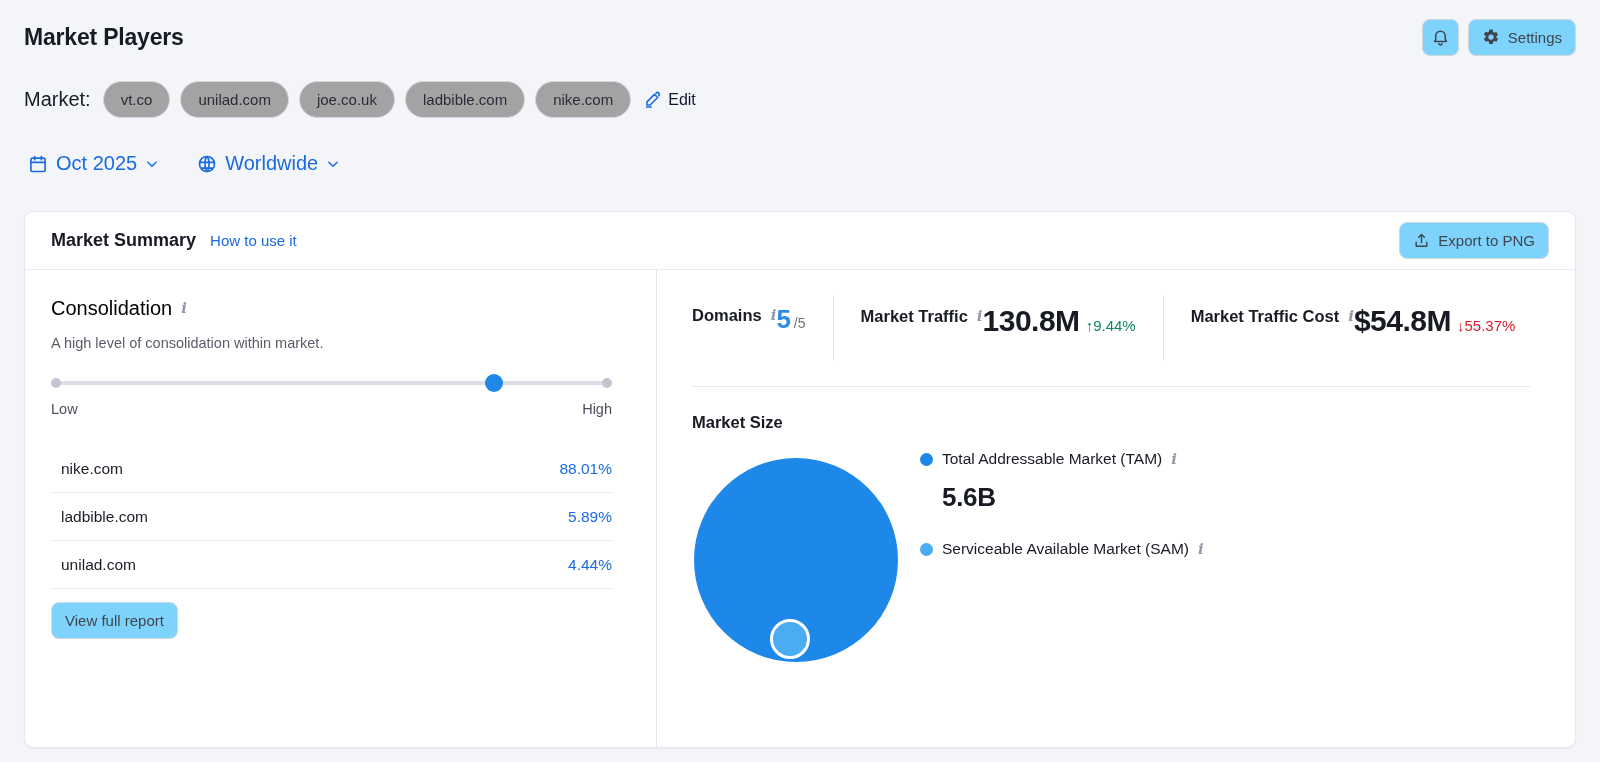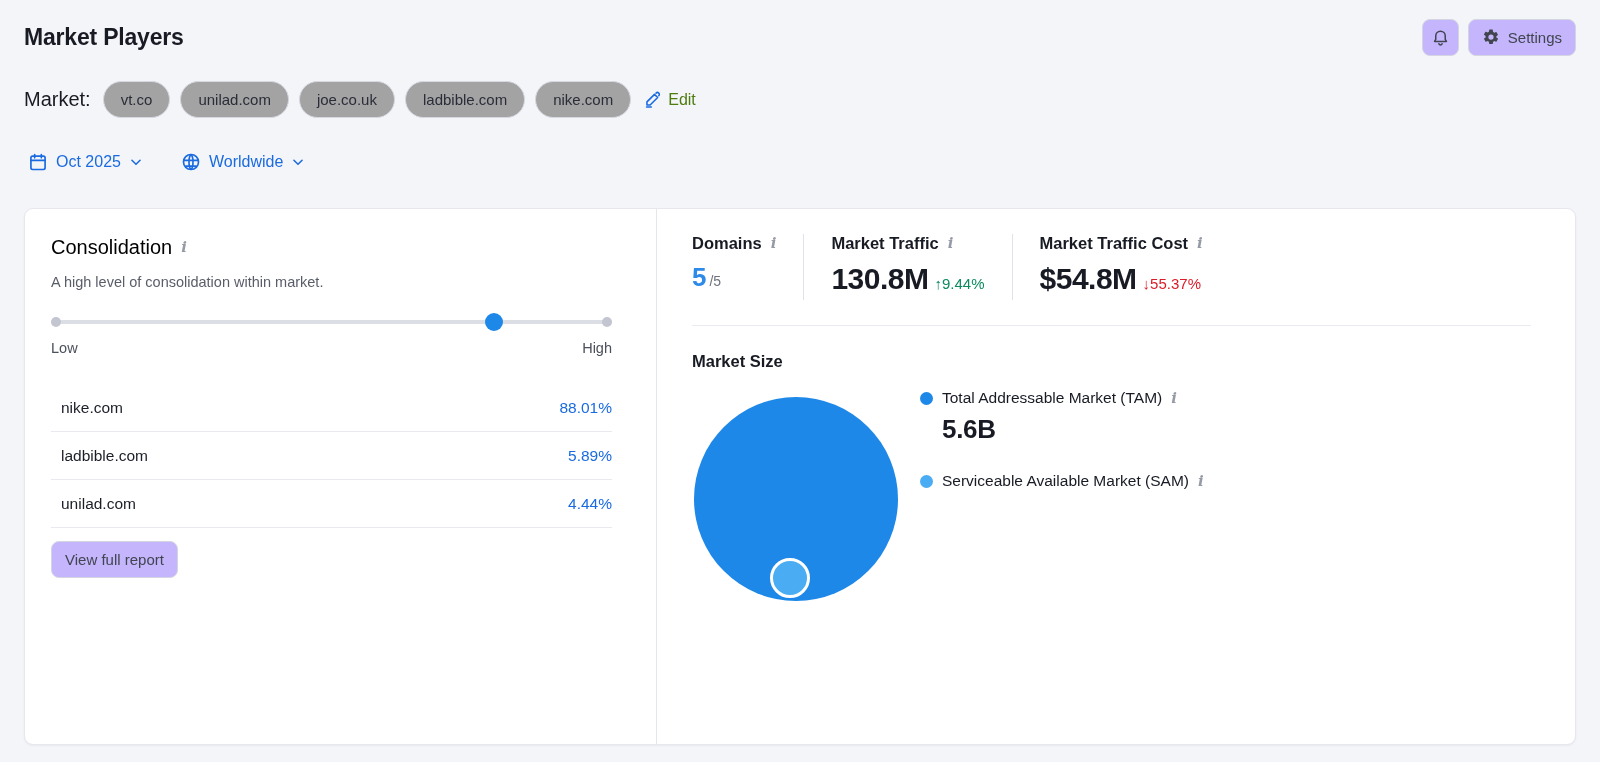--- a/index.html
+++ b/index.html
@@ -11,40 +11,40 @@
     overflow:hidden;
   }
   .page { padding:18px 24px 0 24px; }
 
   
   .top-row { display:flex; align-items:center; justify-content:space-between; height:38px; }
   .page-title { font-size:23px; font-weight:700; letter-spacing:-.2px; color:#181b24; }
   .top-actions { display:flex; gap:9px; }
   .btn {
     display:inline-flex; align-items:center; gap:8px;
-    background:#c4b5fd; border:1px solid #d3d6e0; border-radius:8px;
+    background:#7dd3fc; border:1px solid #d3d6e0; border-radius:8px;
     height:37px; padding:0 13px; font-size:15px; color:#41454f; font-weight:500;
     cursor:pointer;
   }
   .btn.icon-only { width:37px; justify-content:center; padding:0; }
 
   
   .market-row { display:flex; align-items:center; margin-top:25px; gap:10px; }
   .market-label { font-size:20px; color:#181b24; margin-right:2px; }
   .chip {
     background:#a3a3a3; border:1px solid #d6d8e2; border-radius:19px;
     height:37px; display:inline-flex; align-items:center; padding:0 17px;
     font-size:15px; color:#2a2d38;
   }
-  .edit-link { display:inline-flex; align-items:center; gap:6px; color:#4d7c0f;
+  .edit-link { display:inline-flex; align-items:center; gap:6px; color:#0f172a;
     font-size:16px; cursor:pointer; margin-left:2px; }
 
   
   .filters-row { display:flex; align-items:center; gap:38px; margin-top:34px; padding-left:4px; }
-  .filter { display:inline-flex; align-items:center; gap:8px; color:#1a6be0; font-size:16px; cursor:pointer; }
+  .filter { display:inline-flex; align-items:center; gap:8px; color:#1a6be0; font-size:20px; cursor:pointer; }
 
   
   .card {
     margin-top:36px; background:#ffffff; border:1px solid #e6e8ee; border-radius:9px;
     height:537px; box-shadow:0 1px 2px rgba(25,28,40,.05);
     display:flex; flex-direction:column;
   }
   .card-header {
     height:58px; display:flex; align-items:center; padding:0 26px;
     border-bottom:1px solid #e9ebf1;
@@ -83,21 +83,21 @@
   .kp-row { display:flex; justify-content:space-between; align-items:center;
     height:48px; border-bottom:1px solid #e8eaf0; padding-left:10px; }
   .kp-domain { font-size:15.5px; color:#1b1e27; }
   .kp-share { font-size:15.5px; color:#1a6be0; cursor:pointer; }
 
   .view-report { margin-top:13px;text-align:center; }
 
   
   .col-right { flex:1; padding:25px 44px 24px 35px; }
   .metrics-row { display:flex; align-items:flex-start; padding-bottom:25px; border-bottom:1px solid #e9ebf1; }
-  .metric { display:flex; flex-direction:column; }
+  .metric { display:flex; }
   .metric-label-row { display:flex; align-items:center; gap:9px; }
   .metric-label { font-size:16.5px; font-weight:600; color:#181b24; }
   .metric-value-row { display:flex; align-items:baseline; gap:6px; margin-top:9px; }
   .metric-big { font-size:30px; font-weight:800; letter-spacing:-.5px; color:#181b24; }
   .metric-domains-value { font-size:26px; font-weight:700; color:#2e8ae8; }
   .metric-suffix { font-size:14px; color:#70737e; }
   .metric-change { font-size:15px; font-weight:500; }
   .metric-change.up { color:#0c8a62; }
   .metric-change.down { color:#dc1c28; }
   .metric-divider { width:1px; background:#e0e2ea; height:66px; margin:0 27px; }
@@ -108,21 +108,21 @@
   .bubble-tam { position:absolute; left:2px; top:16px; width:204px; height:204px;
     border-radius:50%; background:#1e88e8; }
   .bubble-sam { position:absolute; left:78px; top:177px; width:40px; height:40px;
     border-radius:50%; background:#4aacf2; border:3px solid #ffffff; }
   .ms-legend { padding-top:8px; }
   .legend-label-row { display:flex; align-items:center; gap:9px; }
   .legend-dot { width:13px; height:13px; border-radius:50%; flex:none; }
   .legend-dot.tam { background:#1e88e8; }
   .legend-dot.sam { background:#4aacf2; }
   .legend-label { font-size:15.5px; color:#181b24; }
-  .legend-value-row { display:flex; align-items:flex-end; gap:12px; margin:7px 0 0 22px; }
+  .legend-value-row { display:flex; align-items:flex-end; gap:12px; margin:14px 0 0 22px; }
   .legend-value { font-size:26px; font-weight:800; letter-spacing:-.3px; color:#181b24; }
   .legend-note { font-size:15.5px; color:#7e828d; }
   .legend-block + .legend-block { margin-top:27px; }
 
   svg { display:block; }
 </style>
 </head>
 <body>
 
 <div class="page">
@@ -195,20 +195,35 @@
       <span>Worldwide</span>
       <span>
         <svg width="14" height="14" viewBox="0 0 24 24" fill="none" stroke="#1a6be0" stroke-width="2.6" stroke-linecap="round" stroke-linejoin="round">
             <path d="M5 9l7 7 7-7"></path>
           </svg>
       </span>
     </span>
   </div>
 
   <div class="card">
+    <div class="card-header">
+      <span class="card-title">Market Summary</span>
+      <span class="help-link">How to use it</span>
+      <span class="spacer"></span>
+      <button class="btn">
+        <span>
+          <svg width="17" height="17" viewBox="0 0 24 24" fill="none" stroke="#41454f" stroke-width="2" stroke-linecap="round" stroke-linejoin="round">
+            <path d="M12 15V4"></path>
+              <path d="M8 7.5L12 3.5l4 4"></path>
+              <path d="M4.5 14.5V20h15v-5.5"></path>
+          </svg>
+        </span>
+        <span>Export to PNG</span>
+      </button>
+    </div>
 
     <div class="card-body">
 
       <div class="col-left">
         <div class="section-title-row">
           <span class="section-title">Consolidation</span>
           <span class="info-i">i</span>
         </div>
         <div class="consol-desc">A high level of consolidation within market.</div>
 

